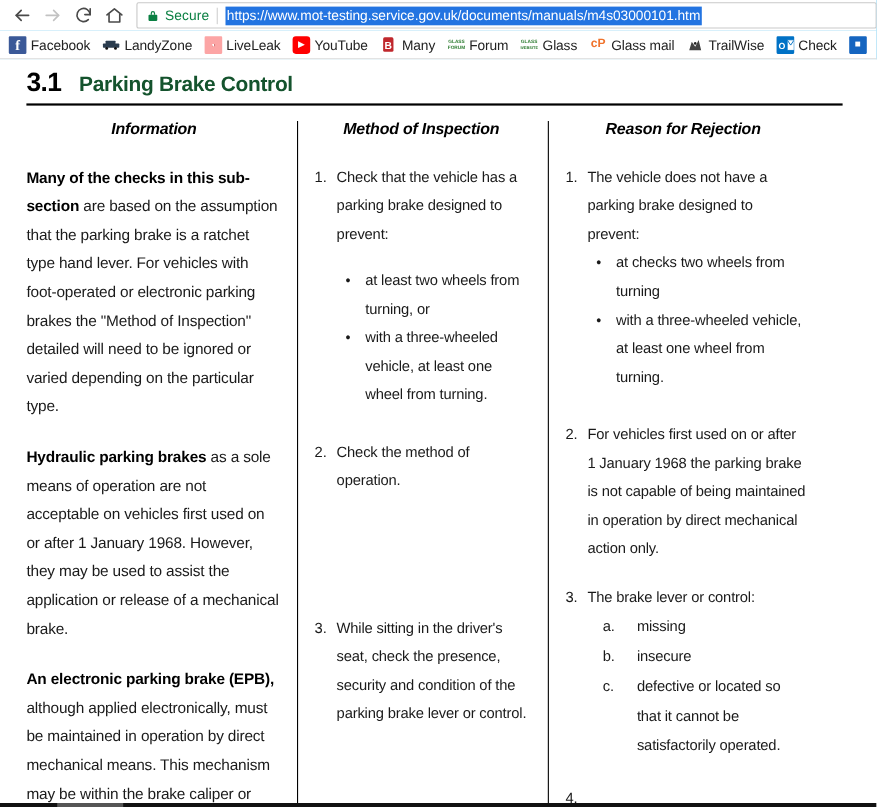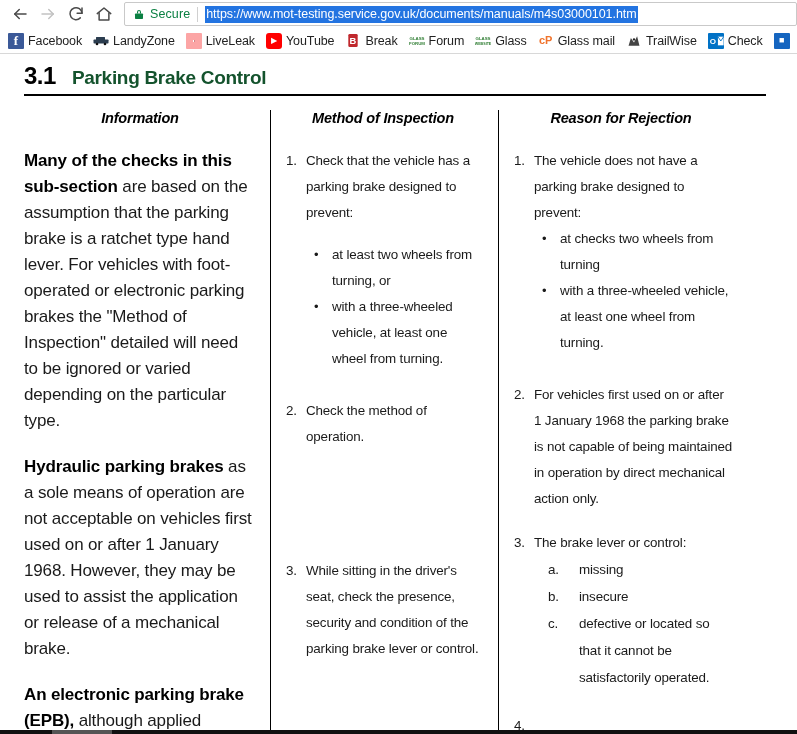--- a/index.html
+++ b/index.html
@@ -177,21 +177,21 @@
     font-weight: bold;
     color: #000;
     margin-bottom: 22px;
     letter-spacing: -0.2px;
     font-style: italic;
   }
   .col-head-method { padding-right: 4px; }
   .col-head-reason { padding-right: 6px; }
 
   .para {
-    font-size: 17px;
+    font-size: 14px;
     line-height: 26px;
     color: #1a1a1a;
     margin-bottom: 20px;
     letter-spacing: -0.15px;
   }
   .para b { font-weight: bold; color: #000; }
 
   ol.numlist {
     margin: 0;
     padding: 0;
@@ -340,21 +340,21 @@
       <span class="bm-label">YouTube</span>
     </div>
 
     <div class="bookmark">
       <span class="bm-ico ico-break">
         <svg width="12" height="15" viewBox="0 0 12 16">
           <rect x="1" y="1" width="10" height="14" rx="1.5" fill="#c0282d"></rect>
           <text x="6" y="12" font-size="10" font-family="Liberation Sans" fill="#fff" text-anchor="middle" font-weight="bold">B</text>
         </svg>
       </span>
-      <span class="bm-label">Break</span>
+      <span class="bm-label">Many</span>
     </div>
 
     <div class="bookmark">
       <span class="bm-ico ico-glassforum">
         <svg width="16" height="14" viewBox="0 0 22 18">
           <text x="11" y="7" font-size="6" font-family="Liberation Sans" fill="#2e7d32" text-anchor="middle" font-weight="bold">GLASS</text>
           <text x="11" y="14" font-size="6" font-family="Liberation Sans" fill="#2e7d32" text-anchor="middle" font-weight="bold">FORUM</text>
         </svg>
       </span>
       <span class="bm-label">Forum</span>

